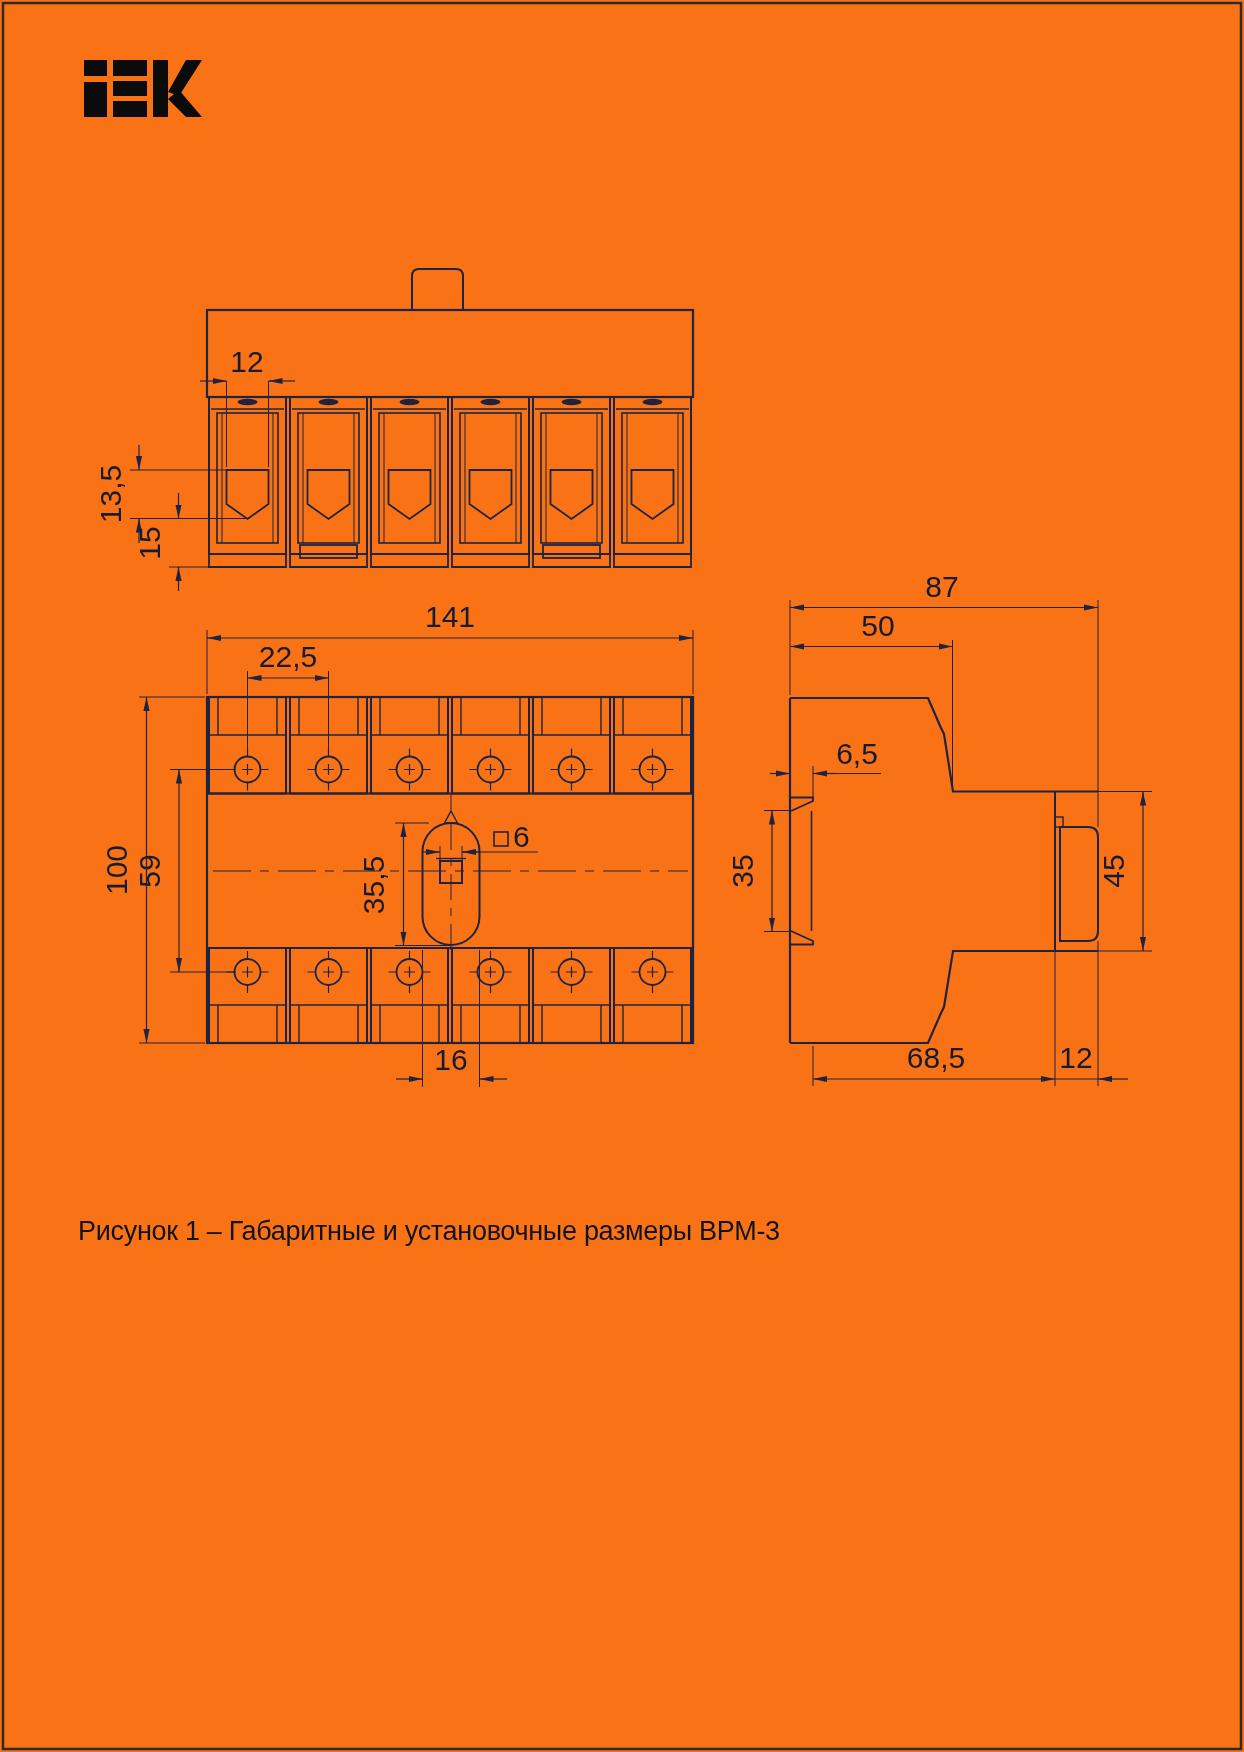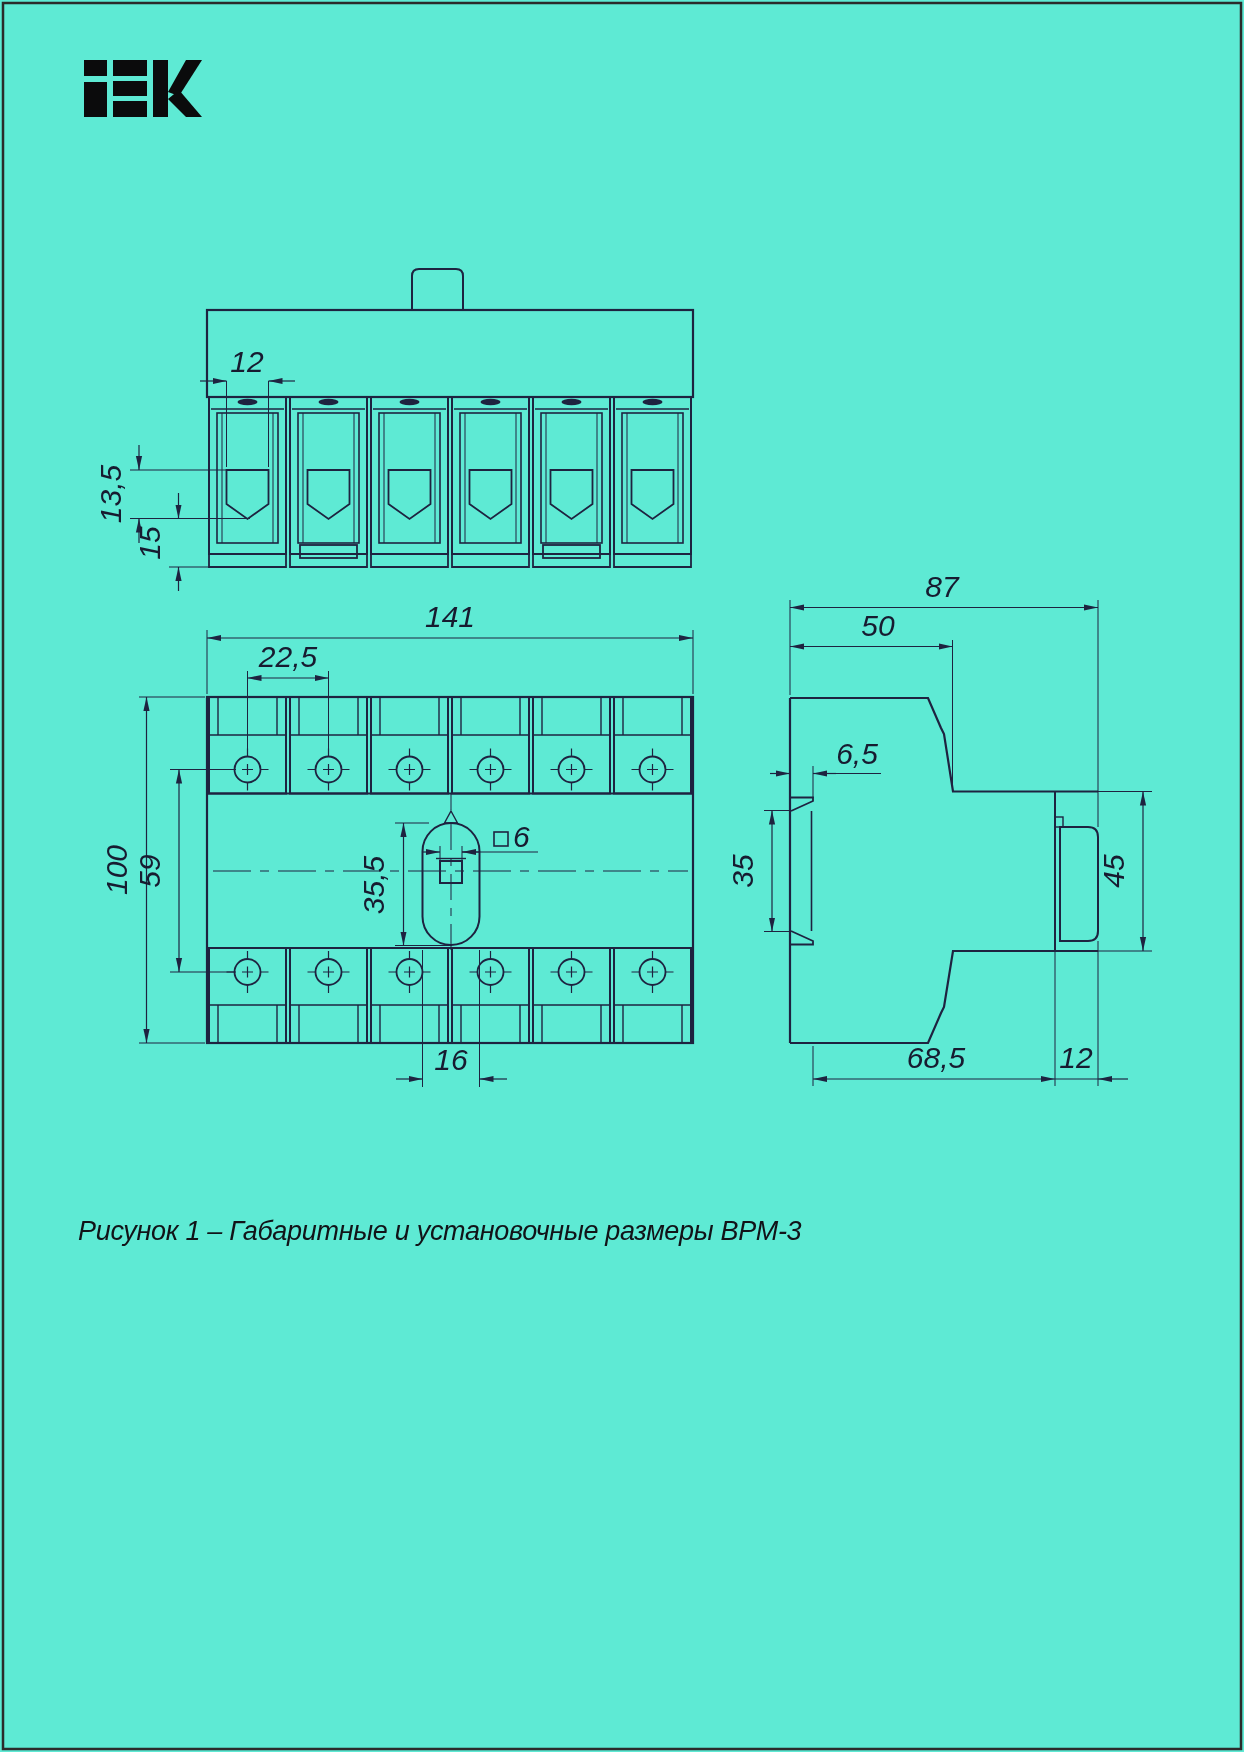--- a/index.html
+++ b/index.html
@@ -1,17 +1,17 @@
 <!DOCTYPE html>
 <html><head>
 <meta charset="utf-8">
 <style>
   html,body{margin:0;padding:0;background:#fff;}
-  #page{position:relative;width:1244px;height:1752px;background:#5eead4;overflow:hidden;
-        font-family:"Liberation Sans",sans-serif;font-style:italic;}
+  #page{position:relative;width:1244px;height:1752px;background:#f97316;overflow:hidden;
+        font-family:"Liberation Sans",sans-serif;}
   svg{display:block;}
   .ln{fill:none;stroke:#1e2340;}
   .w22{stroke-width:2.2;}
   .w2{stroke-width:2;}
   .w18{stroke-width:1.8;}
   .w16{stroke-width:1.6;}
   .w14{stroke-width:1.4;}
   .w12{stroke-width:1.2;}
   .w1{stroke-width:1;}
   .solid{fill:#1e2340;stroke:none;}

